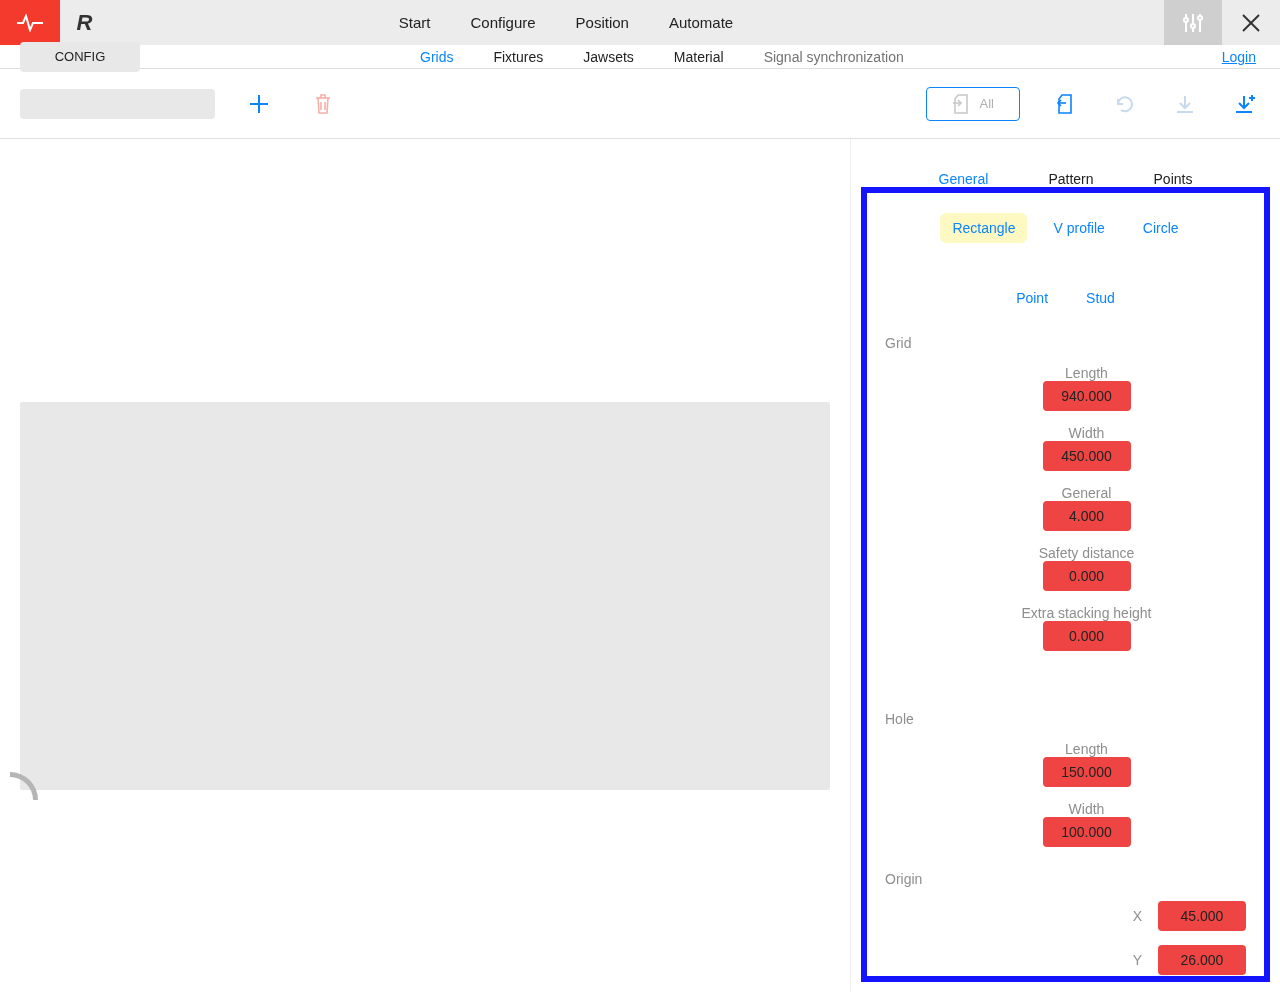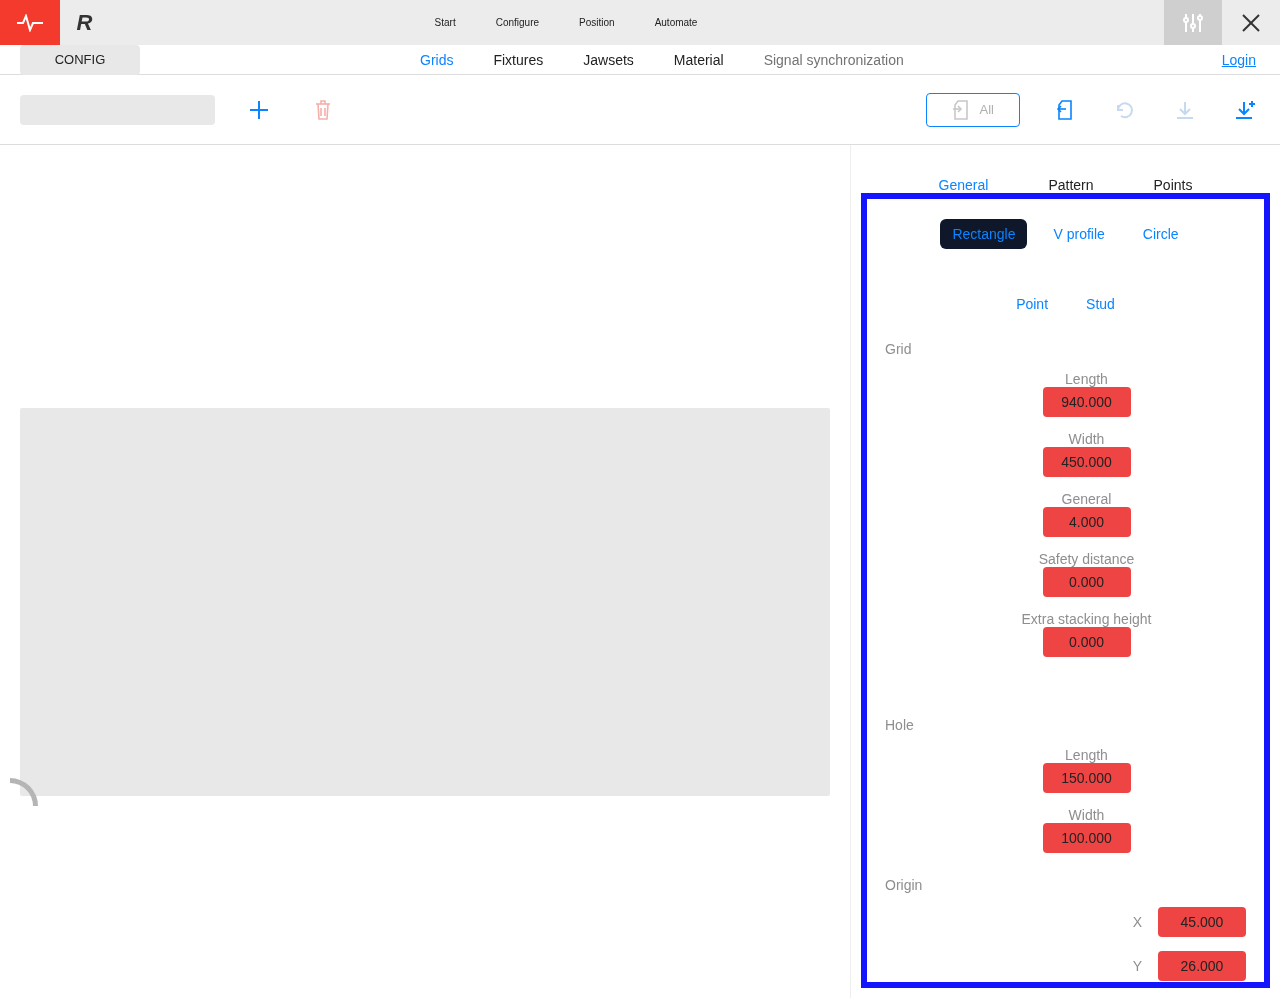--- a/index.html
+++ b/index.html
@@ -5,27 +5,27 @@
     * { margin: 0; padding: 0; box-sizing: border-box; font-family: -apple-system, BlinkMacSystemFont, "Segoe UI", Helvetica, Arial, sans-serif; }
     body { width: 1280px; height: 1008px; background: #fff; overflow: hidden; }
 
     
     .topbar { height: 45px; background: #ececec; display: flex; align-items: center; }
     .topbar-left { display: flex; align-items: center; }
     .brand-red { width: 60px; height: 45px; background: #f43a2d; display: flex; align-items: center; justify-content: center; }
     .brand-red svg { stroke: #fff; }
     .logo-r { width: 48px; height: 45px; display: flex; align-items: center; justify-content: center; font-weight: 900; font-style: italic; font-size: 22px; color: #333; letter-spacing: -1px; }
     .topbar-center { flex: 1; display: flex; justify-content: center; gap: 40px; padding-right: 140px; }
-    .topnav-item { font-size: 10px; color: #222; cursor: pointer; }
+    .topnav-item { font-size: 15px; color: #222; cursor: pointer; }
     .topbar-right { display: flex; align-items: center; margin-left: auto; }
     .sliders-btn { width: 58px; height: 45px; background: #cfcfcf; display: flex; align-items: center; justify-content: center; }
     .close-btn { width: 58px; height: 45px; display: flex; align-items: center; justify-content: center; }
 
     
-    .secbar { height: 30px; display: flex; align-items: center; border-bottom: 1px solid #ddd; }
+    .secbar { height: 24px; display: flex; align-items: center; border-bottom: 1px solid #ddd; }
     .config-pill { margin-left: 20px; width: 120px; height: 30px; background: #e8e8e8; border-radius: 4px; display: flex; align-items: center; justify-content: center; font-size: 13px; color: #222; }
     .secnav { display: flex; gap: 40px; margin-left: 280px; }
     .secnav-item { font-size: 14px; color: #222; cursor: pointer; }
     .secnav-item.active { color: #0a84ff; }
     .secnav-item.disabled { color: #737373; }
     .login-link { margin-left: auto; margin-right: 24px; font-size: 14px; color: #0a84ff; cursor: pointer; text-decoration: underline; }
 
     
     .toolbar { height: 70px; border-bottom: 1px solid #ddd; display: flex; align-items: center; padding: 0 20px; }
     .placeholder-box { width: 195px; height: 30px; background: #e8e8e8; border-radius: 4px; }
@@ -42,21 +42,21 @@
     .canvas-corner-arc { position: absolute; bottom: 0; left: 0; width: 28px; height: 28px; border-top: 5px solid #b5b5b5; border-right: 5px solid #b5b5b5; border-radius: 0 28px 0 0; transform: translate(-10px, 10px); }
 
     
     .panel { width: 432px; display: flex; flex-direction: column; }
     .panel-tabs { height: 48px; display: flex; align-items: flex-end; justify-content: center; gap: 60px; }
     .panel-tab { font-size: 14px; color: #222; cursor: pointer; }
     .panel-tab.active { color: #0a84ff; }
     .highlight-box { border: 6px solid #1414ff; margin: 0 10px 10px 10px; flex: 1; padding: 20px 18px; overflow: hidden; }
     .shape-tabs { display: flex; flex-wrap: wrap; justify-content: center; gap: 14px; row-gap: 20px; margin-bottom: 22px; }
     .shape-tab { font-size: 14px; color: #0a84ff; cursor: pointer; padding: 7px 12px; border-radius: 6px; }
-    .shape-tab.selected { background: #0f172a; }
+    .shape-tab.selected { background: #fef9c3; }
     .section-title { font-size: 14px; color: #8e8e8e; margin: 6px 0 14px 0; }
     .field-row { display: flex; align-items: center; justify-content: space-between; margin-bottom: 14px; padding-left: 42px; flex-direction: column; }
     .field-label { font-size: 14px; color: #8e8e8e; }
     .field-input { width: 88px; height: 30px; background: #ef4444; border: none; border-radius: 4px; text-align: center; font-size: 14px; color: #222; }
     .group-gap { height: 40px; }
     .origin-row { display: flex; align-items: center; justify-content: flex-end; margin-bottom: 14px; }
     .origin-label { font-size: 14px; color: #8e8e8e; margin-right: 16px; }
   </style>
 </head>
 <body>

